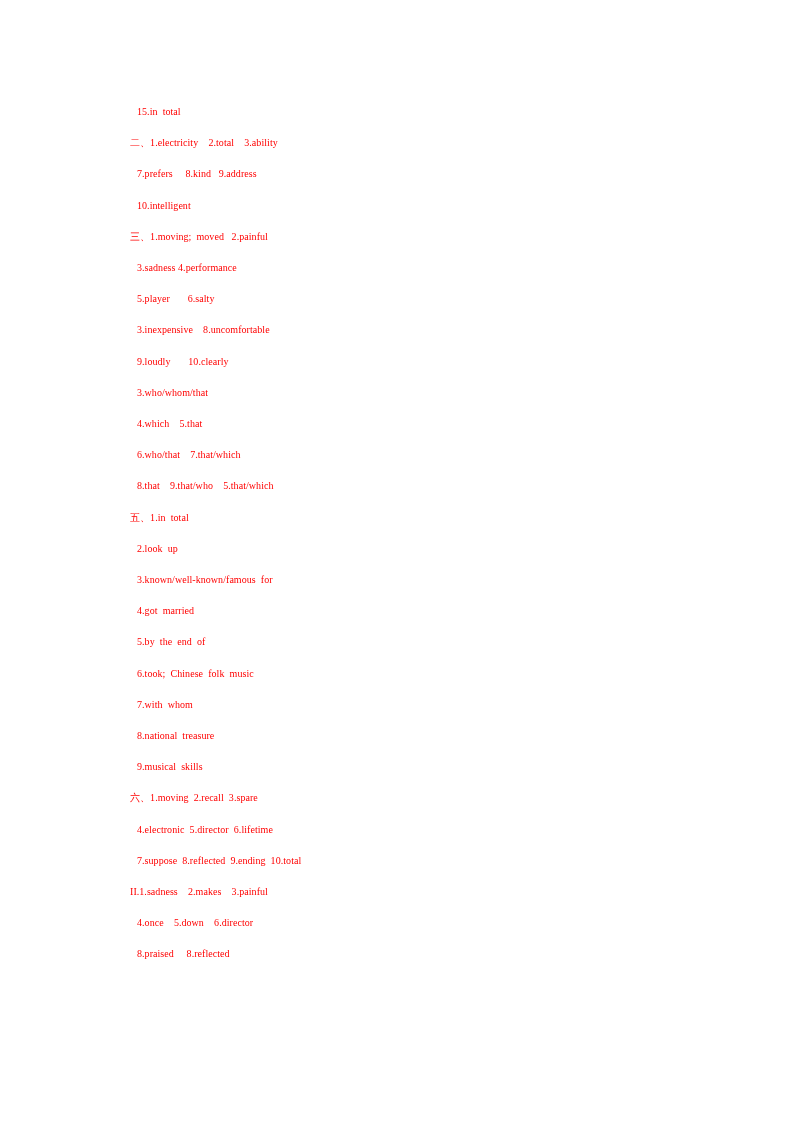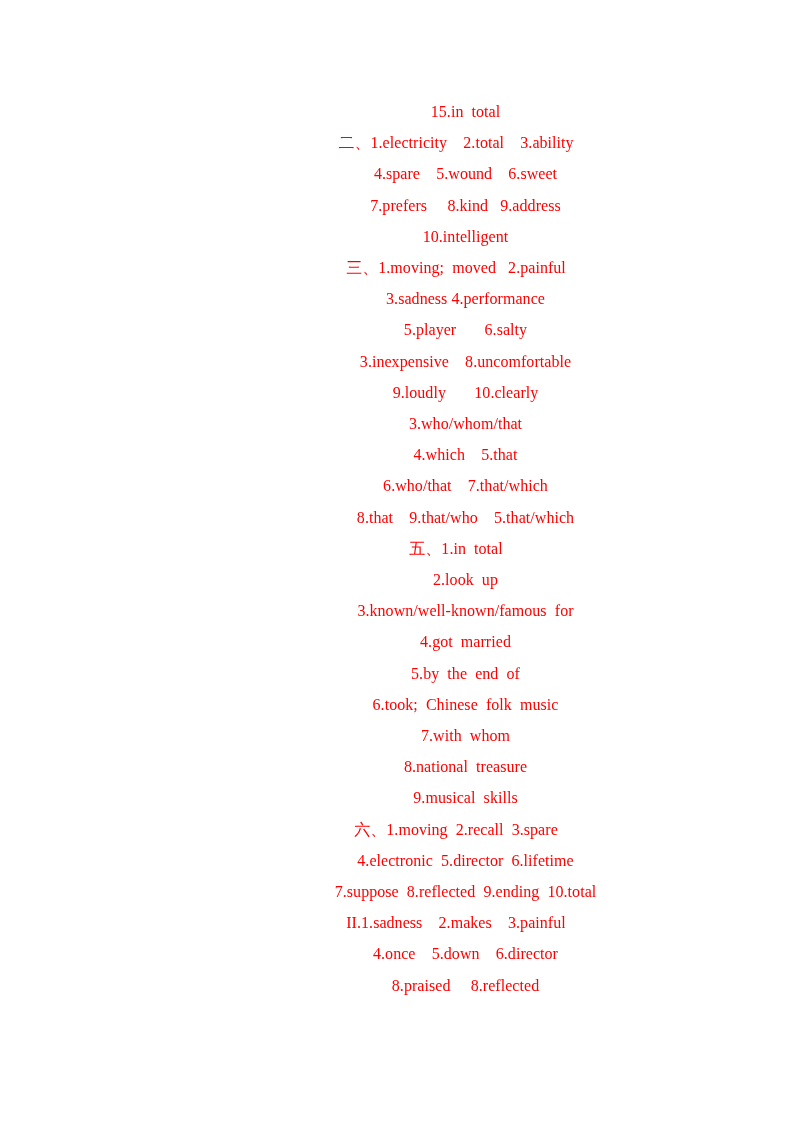--- a/index.html
+++ b/index.html
@@ -19,46 +19,45 @@
     height: 1123px;
     background: #ffffff;
     box-sizing: border-box;
     padding: 96px 0 0 0;
   }
   .answer-block {
     display: block;
   }
   .answer-line {
     color: #ff0000;
-    font-size: 16px;
+    font-size: 10px;
     line-height: 31.2px;
     white-space: pre;
     padding-left: 137px;
     letter-spacing: 0.05px;
-    text-align: center;
   }
   
   .answer-line.section-head {
     padding-left: 118px;
+    margin-left: 12px;
   }
   .marker {
     color: #ff0000;
   }
   .line-text {
     color: #ff0000;
   }
 </style>
 </head>
 <body>
 
 <div id="answer-sheet">
   <div class="answer-block">
       <div class="answer-line"><span class="line-text">15.in  total</span></div>
       <div class="answer-line section-head"><span class="marker">二、</span><span class="line-text">1.electricity    2.total    3.ability</span></div>
-      <div class="answer-line"><span class="line-text">4.spare    5.wound    6.sweet</span></div>
       <div class="answer-line"><span class="line-text">7.prefers     8.kind   9.address</span></div>
       <div class="answer-line"><span class="line-text">10.intelligent</span></div>
       <div class="answer-line section-head"><span class="marker">三、</span><span class="line-text">1.moving;  moved   2.painful</span></div>
       <div class="answer-line"><span class="line-text">3.sadness 4.performance</span></div>
       <div class="answer-line"><span class="line-text">5.player       6.salty</span></div>
       <div class="answer-line"><span class="line-text">3.inexpensive    8.uncomfortable</span></div>
       <div class="answer-line"><span class="line-text">9.loudly       10.clearly</span></div>
       <div class="answer-line"><span class="line-text">3.who/whom/that</span></div>
       <div class="answer-line"><span class="line-text">4.which    5.that</span></div>
       <div class="answer-line"><span class="line-text">6.who/that    7.that/which</span></div>

